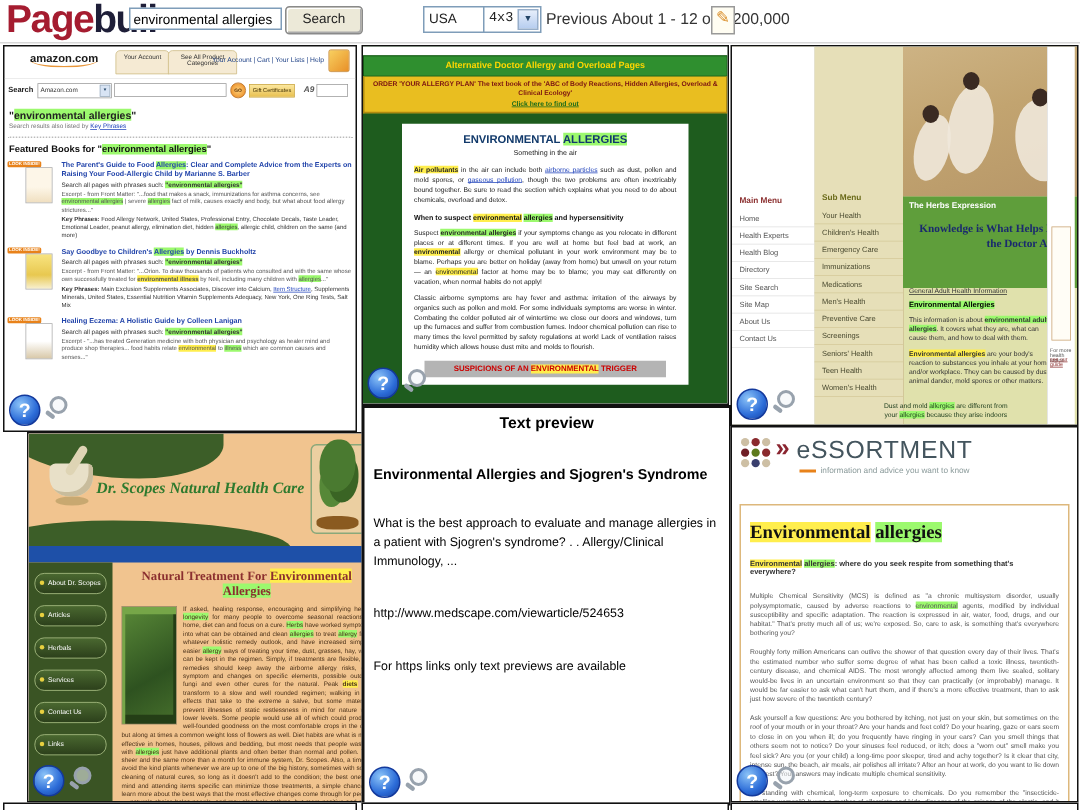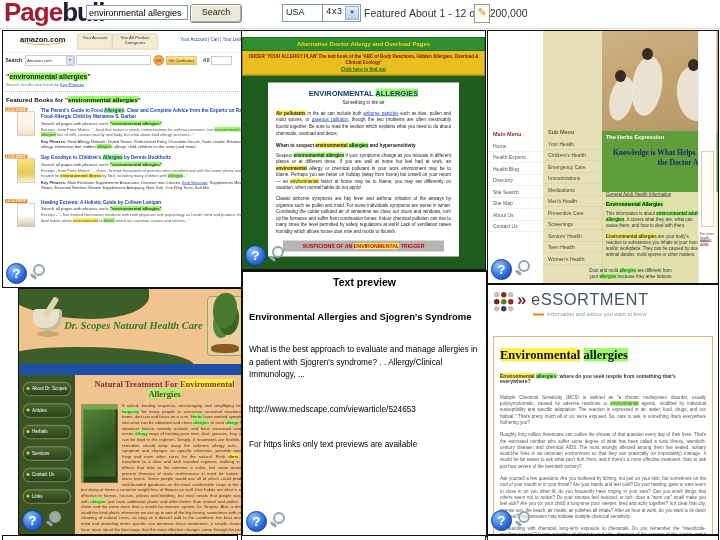--- a/index.html
+++ b/index.html
@@ -31,21 +31,21 @@
   .hsel2{left:322px;width:34px;font-family:Liberation Mono, monospace;}
   .hpage{position:absolute;left:364px;top:7px;font-size:10.5px;color:#333;white-space:nowrap;}
   .hpage span{margin-right:3px;}
   .hnote{position:absolute;left:474px;top:4px;width:14px;height:17px;border:1px solid #999;
        background:#fffdf2;font-size:11px;line-height:15px;text-align:center;color:#d8881f;}
 
   
   .cell{position:absolute;background:#fff;border:1px solid #111;overflow:hidden;}
   .inner{position:absolute;left:0;top:0;width:200%;height:200%;
        transform:scale(.5);transform-origin:0 0;overflow:hidden;}
-  #c1r1{left:2px;top:30px;width:234px;height:256px;padding-left:39px;}
+  #c1r1{left:2px;top:30px;width:234px;height:256px;}
   #c2r1{left:241px;top:30px;width:243px;height:238px;}
   #c3r1{left:487px;top:30px;width:230px;height:252px;}
   #c1r2{left:18px;top:288px;width:234px;height:245px;}
   #c2r2{left:241px;top:270px;width:243px;height:263px;border-width:2px;}
   #c3r2{left:487px;top:284px;width:230px;height:249px;}
   .r3cell{position:absolute;top:535px;height:4px;background:#fff;border:1px solid #111;}
   #r3a{left:2px;width:234px;} #r3b{left:241px;width:243px;} #r3c{left:487px;width:230px;}
 
   
   .help{position:absolute;left:3px;bottom:3px;display:flex;z-index:6;align-items:flex-start;}
@@ -211,21 +211,21 @@
 </head>
 <body>
 
 <div id="hdr">
   <div class="logo"><span class="p1">Page</span><span class="p2">bull</span></div>
   <input class="hsearch" value="environmental allergies" style="">
   <div class="hbtn">Search</div>
   <div class="hsel hsel1"><span>USA</span><span class="arr">▼</span></div>
   <div class="hsel hsel2"><span>4x3</span><span class="arr">▼</span></div>
   <div class="hpage">
-    <span>Featured</span><span>About</span><span>1 - 12 of 4,200,000</span>
+    <span>Previous</span><span>About</span><span>1 - 12 of 4,200,000</span>
   </div>
   <div class="hnote">✎</div>
 </div>
 
 <div class="cell" id="c1r1">
   <div class="inner az">
     <div class="az-top">
       <span class="az-logo">amazon.com</span>
       <span class="az-tab az-tab1">Your Account</span>
       <span class="az-tab az-tab2">See All Product Categories</span>

